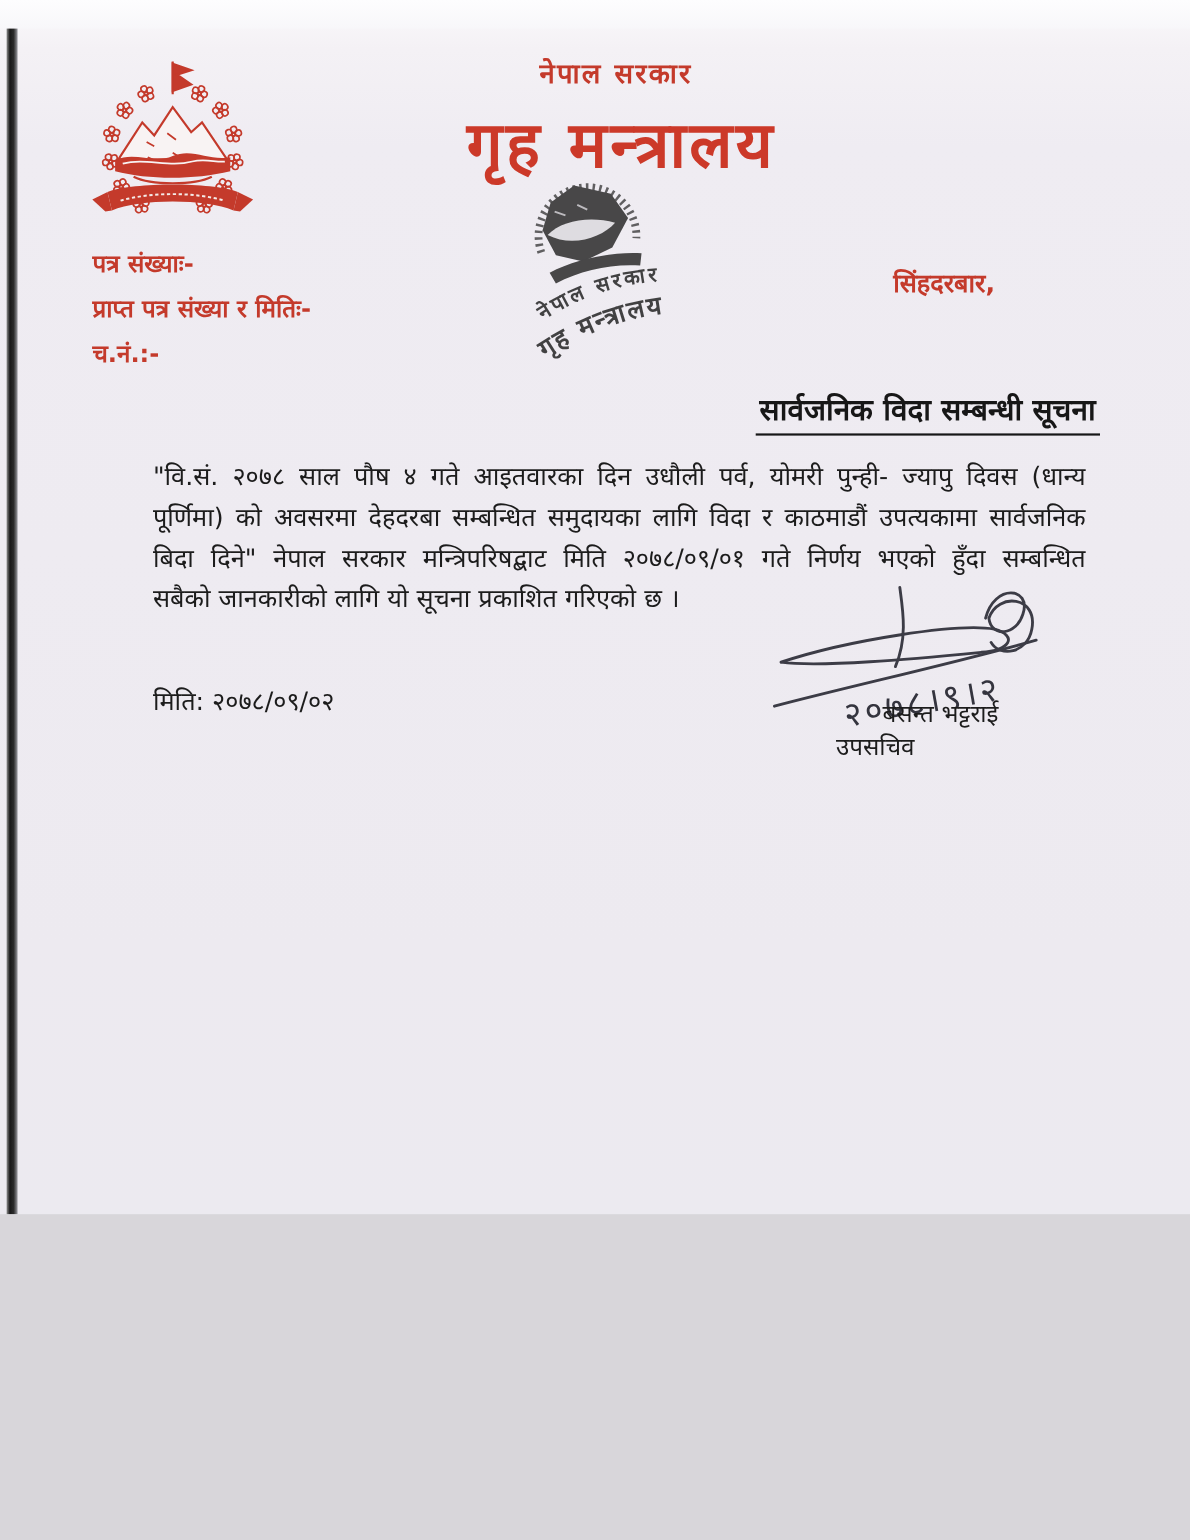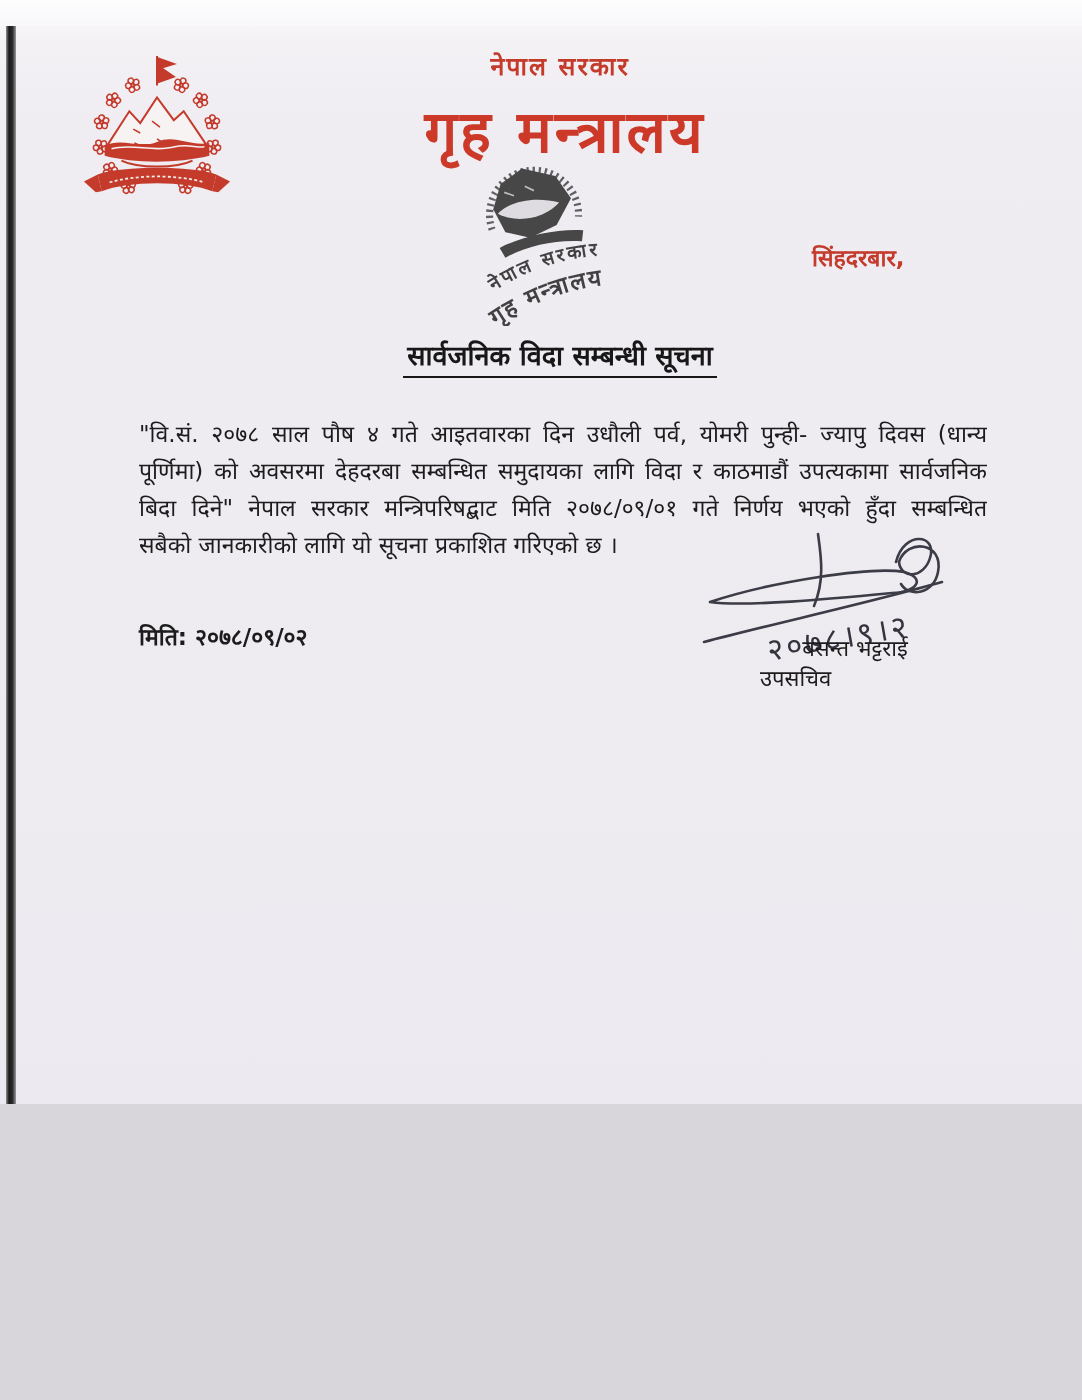--- a/index.html
+++ b/index.html
@@ -35,35 +35,35 @@
   .stamp text{font-family:"DejaVu Sans","Liberation Sans",sans-serif;font-weight:bold;fill:#1e1e1e;}
   .refs{
     position:absolute;left:84px;top:220px;
     font-size:22px;font-weight:bold;color:#c43a2b;line-height:41px;
   }
   .address{
     position:absolute;right:70px;top:238px;width:200px;
     font-size:23px;font-weight:bold;color:#c43a2b;line-height:41px;
   }
   .subject{
-    position:absolute;left:120px;top:336px;width:880px;text-align:center;
+    position:absolute;left:120px;top:353px;width:880px;text-align:right;
   }
   .subject span{
     font-size:27px;font-weight:bold;color:#171717;
     border-bottom:2px solid #171717;padding:0 4px 5px 4px;
   }
   .body-text{
     position:absolute;left:139px;top:416px;width:848px;
     font-size:23px;line-height:37px;color:#1c1c1c;
   }
   .body-text .bl{white-space:nowrap;}
   .body-text .j{text-align:justify;text-align-last:justify;white-space:normal;height:37px;overflow:hidden;}
   .date-line{
     position:absolute;left:139px;top:620px;
-    font-size:23px;color:#1c1c1c;font-weight:bold;
+    font-size:23px;color:#1c1c1c;
   }
   .sig-svg{position:absolute;left:700px;top:522px;}
   .sig-svg path{fill:none;stroke:#3c3c46;stroke-width:2.6;stroke-linecap:round;}
   .sig-hand{font-size:31px;fill:#34343e;letter-spacing:3px;}
   .sig-name{
     position:absolute;left:760px;top:632px;width:190px;text-align:center;
     font-size:22px;color:#1c1c1c;
   }
   .sig-title{
     position:absolute;left:760px;top:662px;width:180px;text-align:left;
@@ -143,20 +143,25 @@
       </defs>
       <text font-size="21" letter-spacing="3">
         <textPath href="#arc1" startOffset="10">नेपाल सरकार</textPath>
       </text>
       <text font-size="26" letter-spacing="2">
         <textPath href="#arc2" startOffset="8">गृह मन्त्रालय</textPath>
       </text>
     </g>
   </svg>
 
+  <div class="refs">
+    <div>पत्र संख्याः-</div>
+    <div>प्राप्त पत्र संख्या र मितिः-</div>
+    <div>च.नं.:-</div>
+  </div>
 
   <div class="address">
     <div>सिंहदरबार,</div>
   </div>
 
   <div class="subject">
     <span>सार्वजनिक विदा सम्बन्धी सूचना</span>
   </div>
 
   <div class="body-text">

